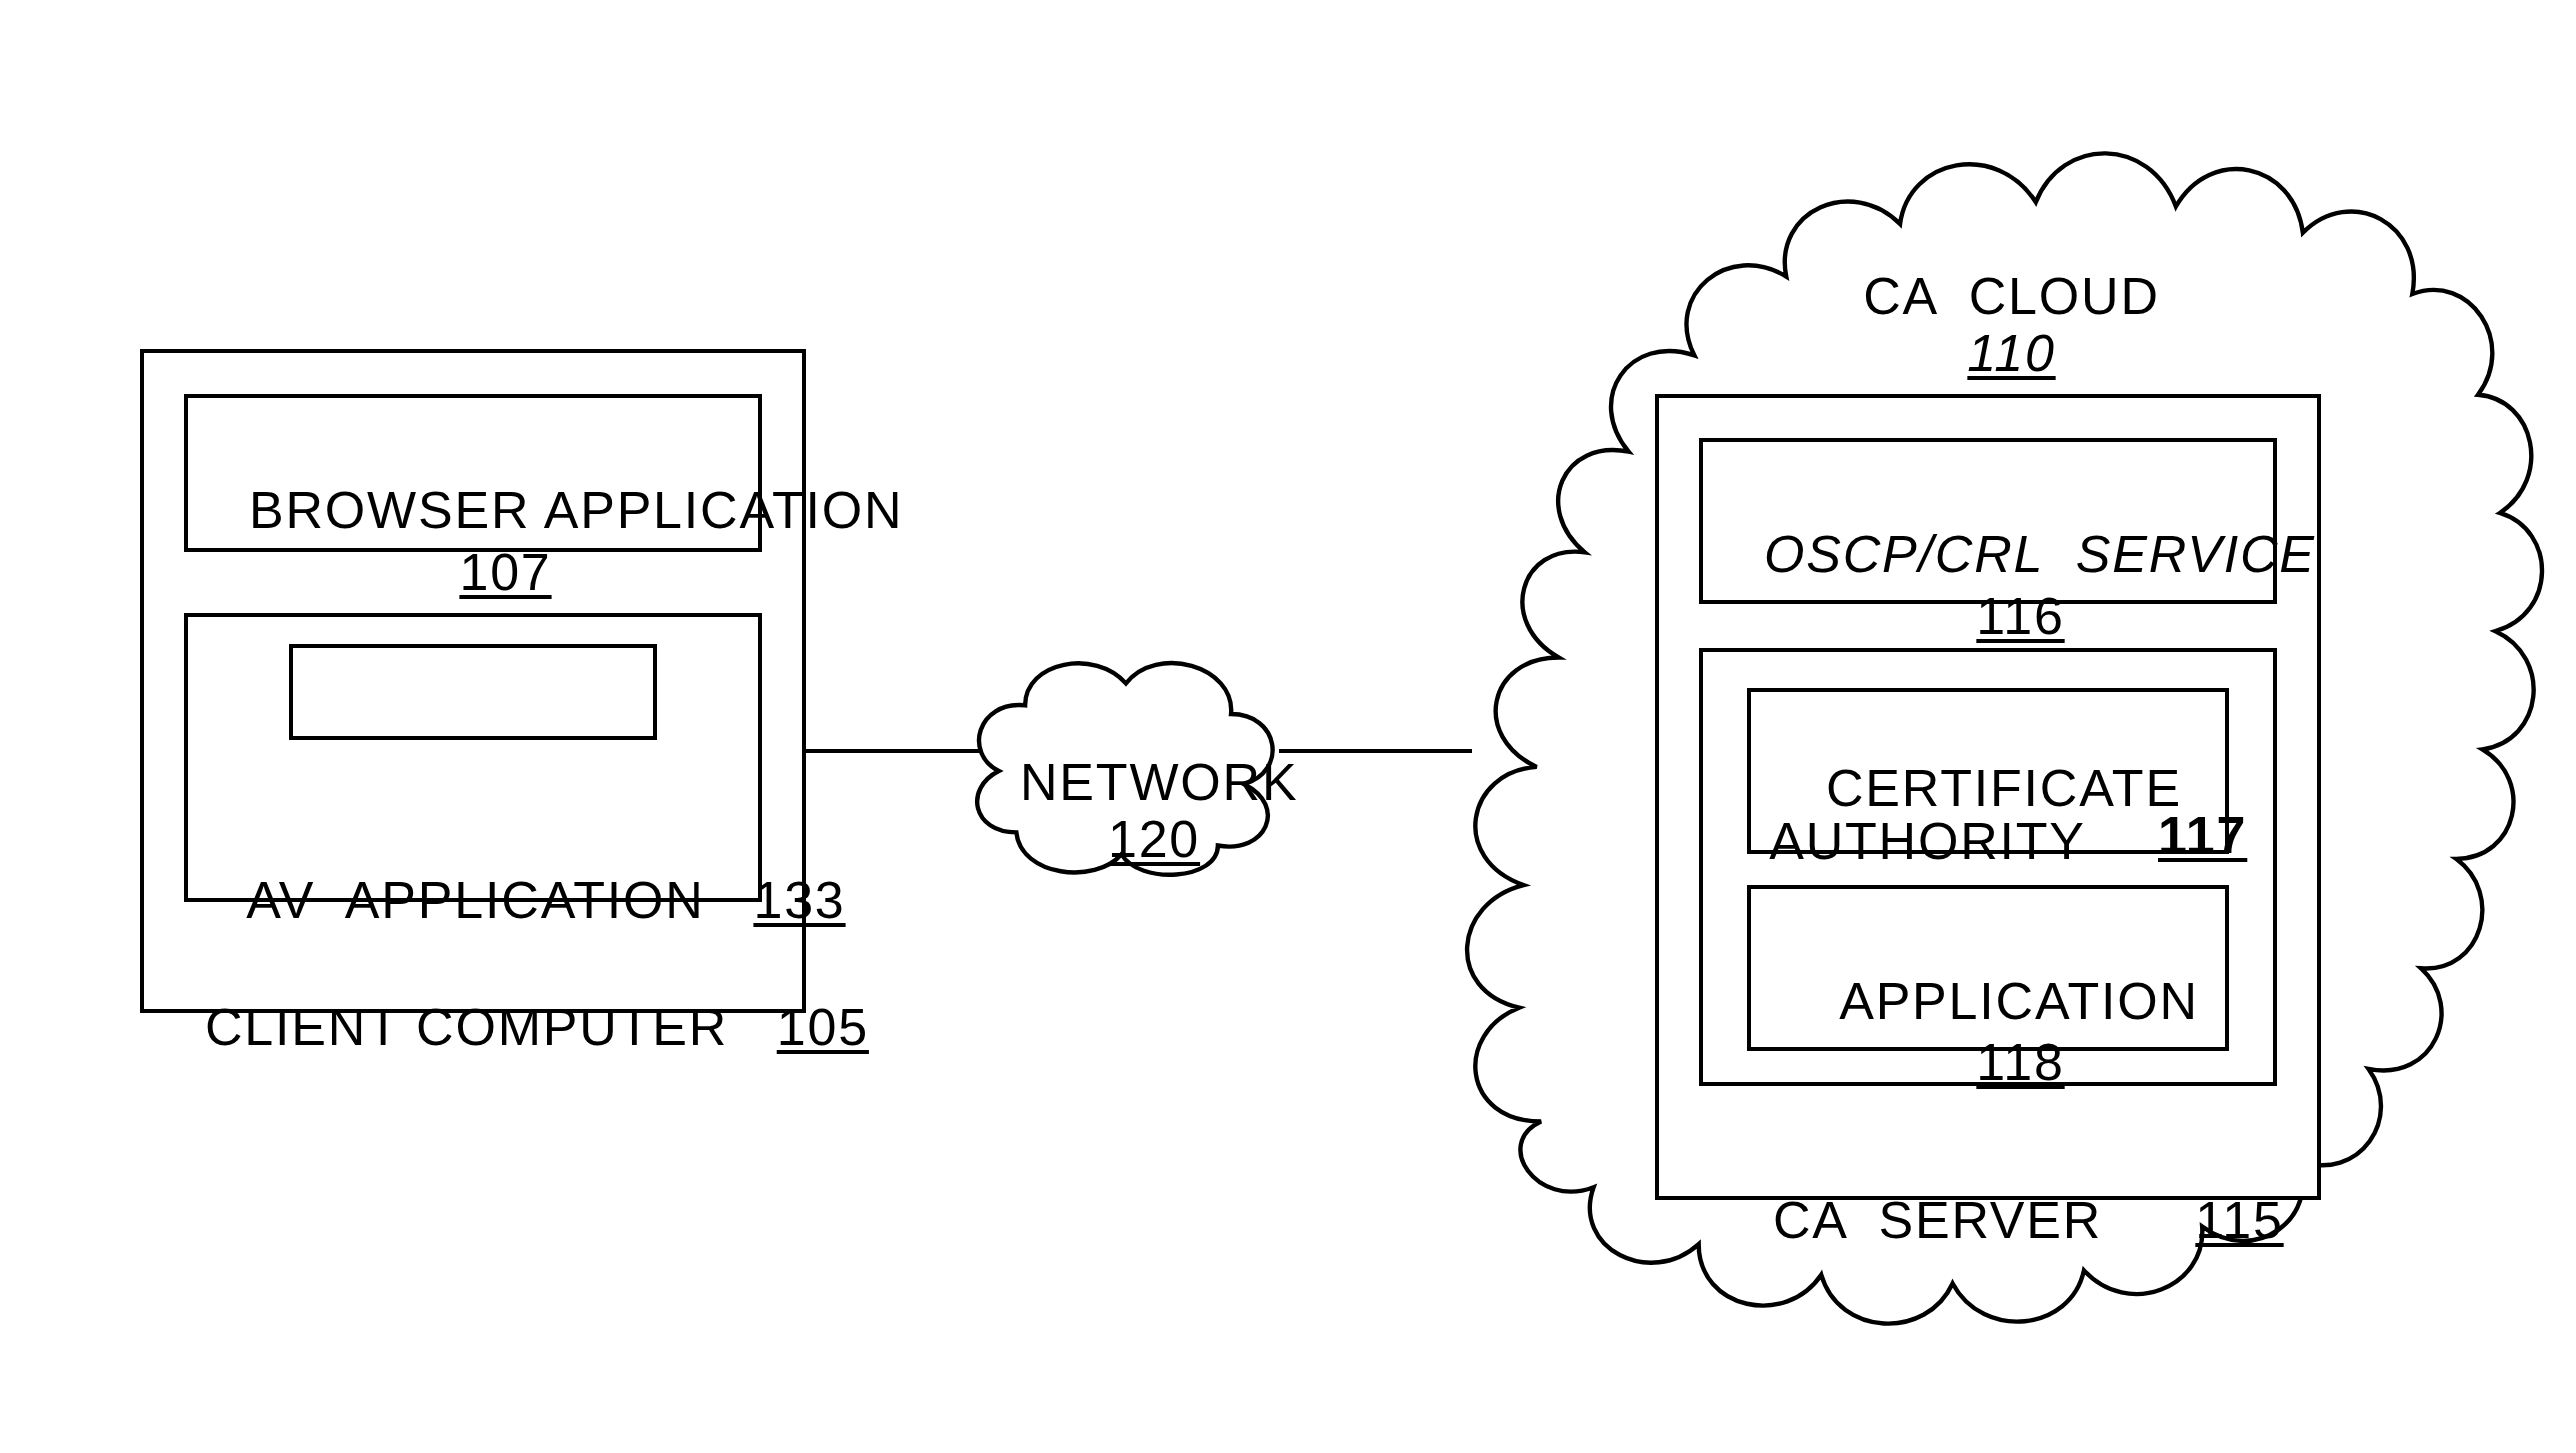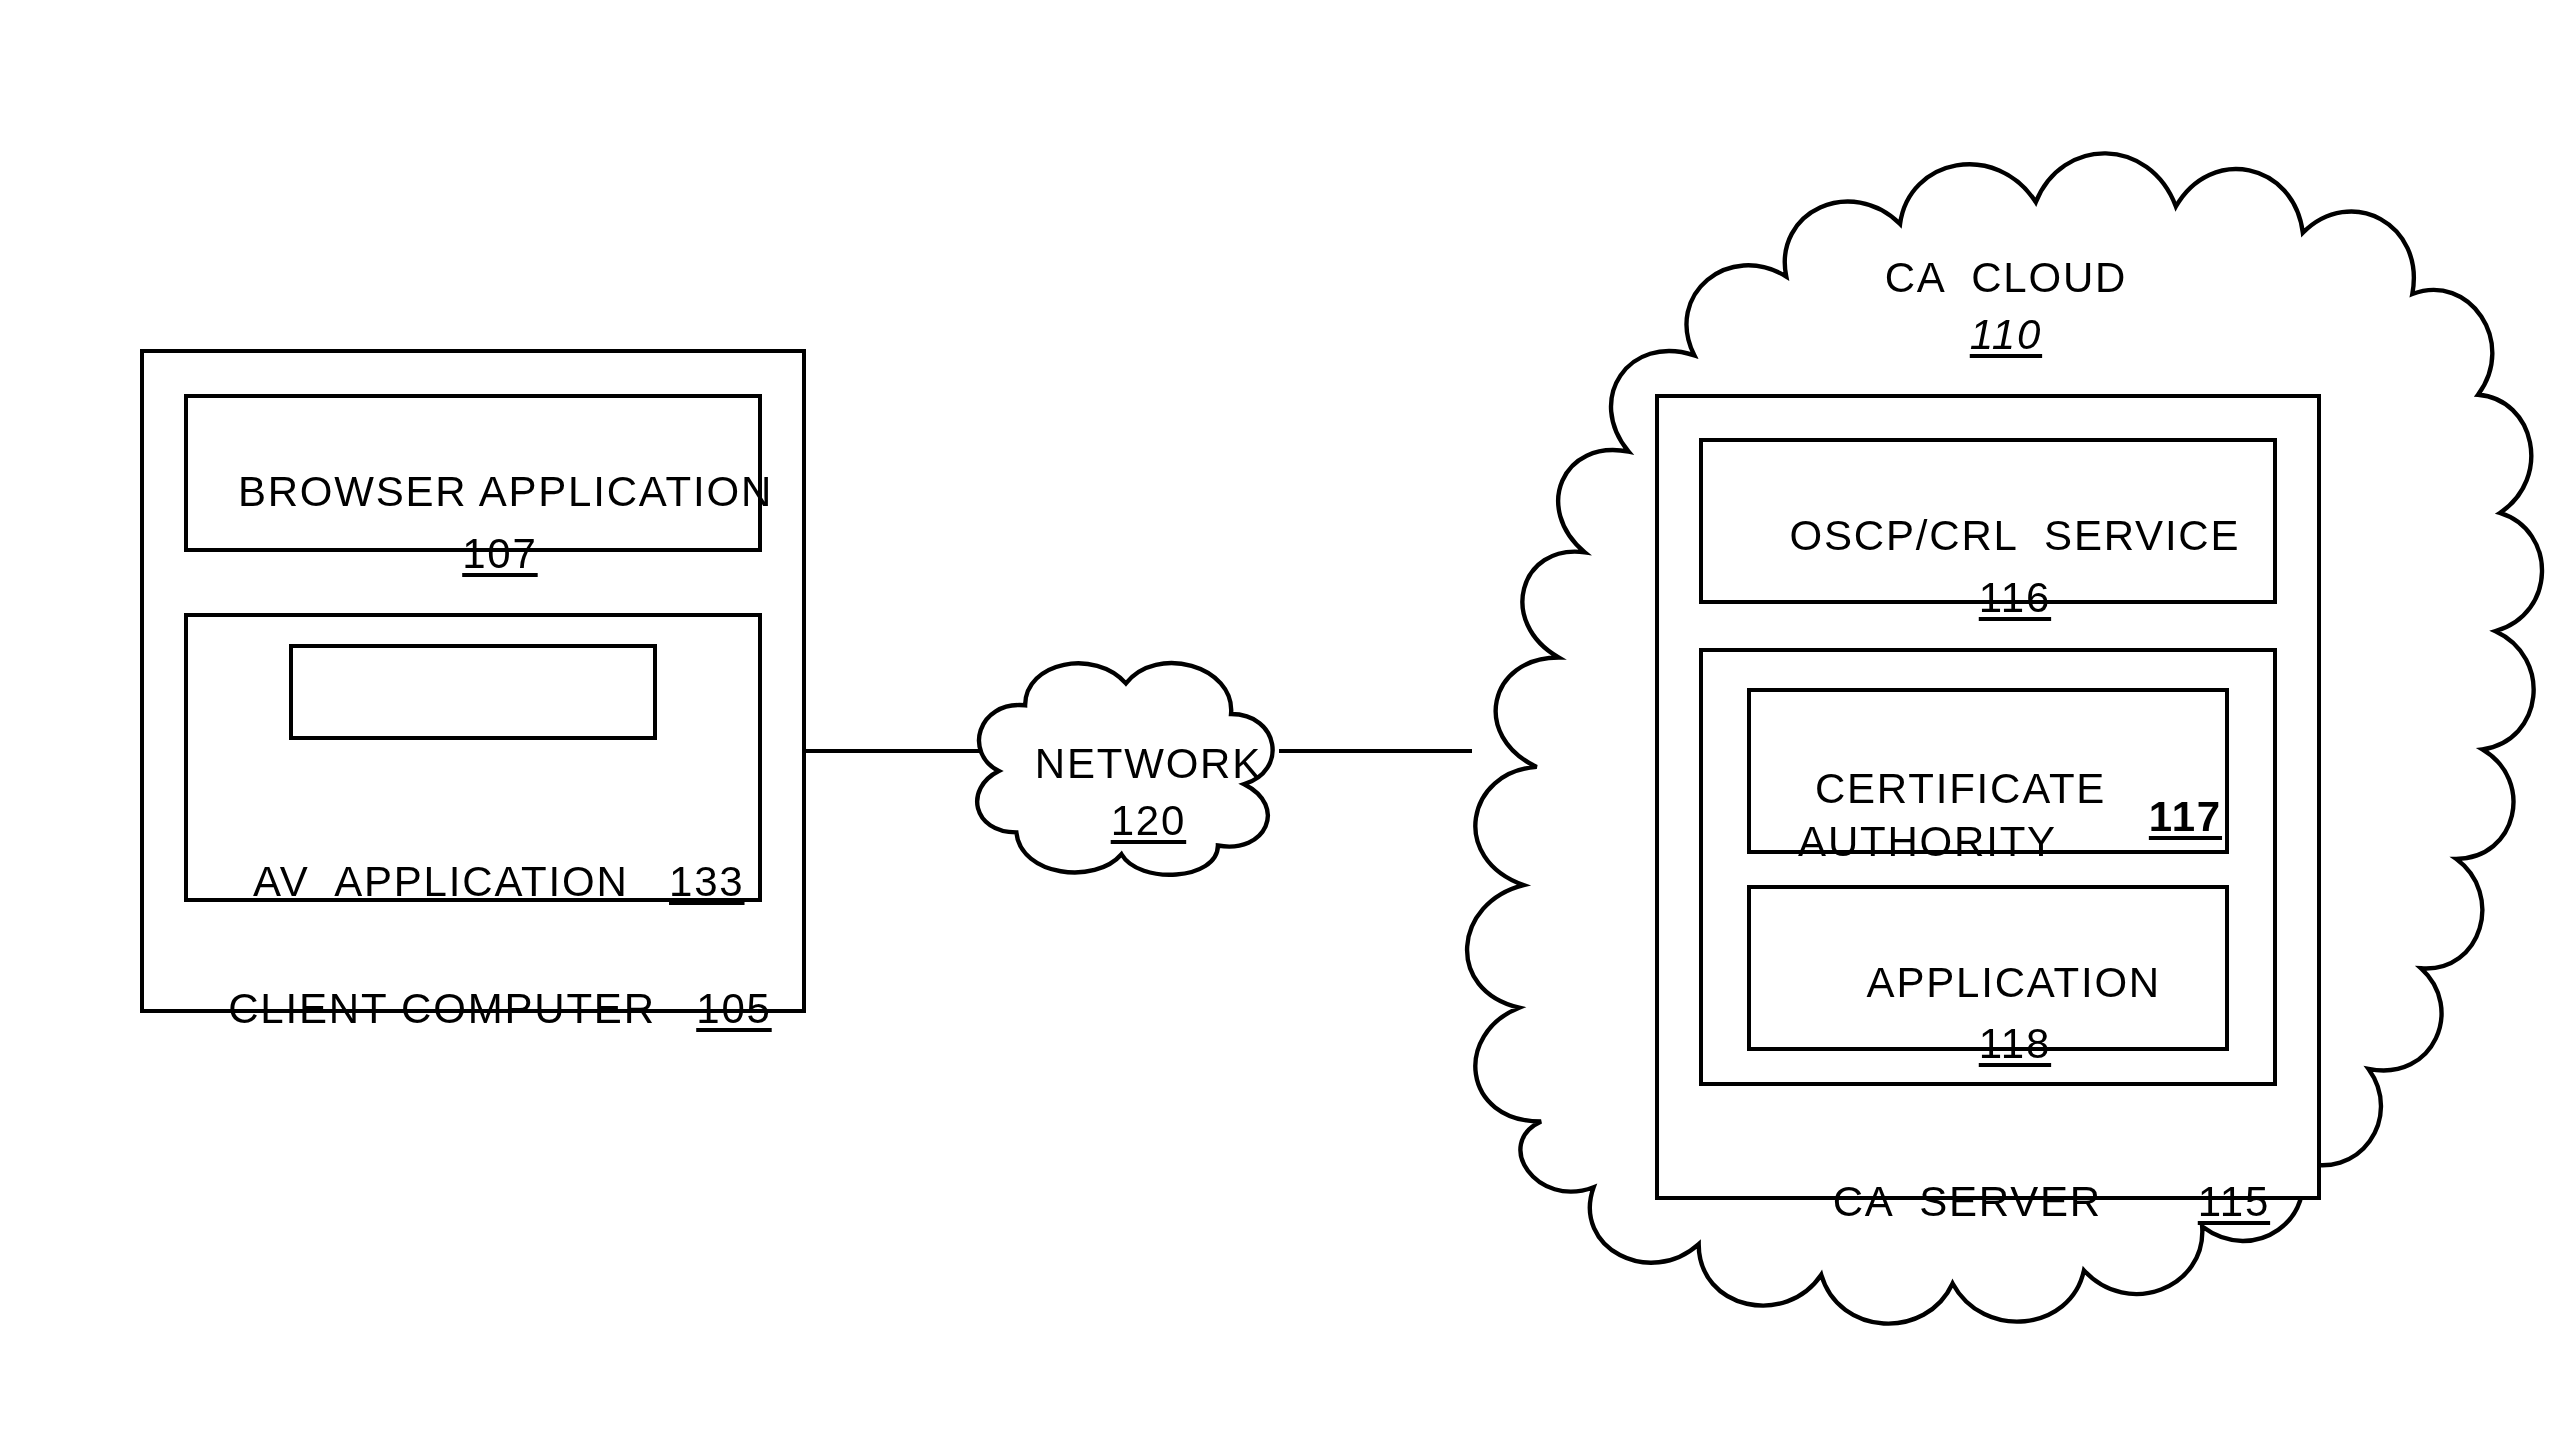--- a/index.html
+++ b/index.html
@@ -17,21 +17,21 @@
     height: 1453px;
   }
   .box {
     position: absolute;
     border: 4.4px solid #000;
     background: #fff;
     box-sizing: border-box;
   }
   .label {
     position: absolute;
-    font-size: 42px;
+    font-size: 52px;
     letter-spacing: 1.8px;
     white-space: pre;
     text-align: center;
   }
   .num {
     text-decoration: underline;
     text-underline-offset: 5.3px;
     text-decoration-thickness: 3.5px;
   }
   svg.cloudsvg {
@@ -134,21 +134,21 @@
   <div class="label" style="left:1734px; top:206px; width:490px;">
     <span>CA  CLOUD</span>
   </div>
   <div class="label" style="left:1734px; top:263px; width:490px;font-style:italic;">
     <span class="num">110</span>
   </div>
 
   <div class="box" style="left:1655px; top:394px; width:666px; height:806px;"></div>
 
   <div class="box" style="left:1699px; top:438px; width:578px; height:166px;"></div>
-  <div class="label" style="left:1699px; top:464px; width:578px;">
+  <div class="label" style="left:1699px; top:464px; width:578px;font-style:italic;">
     <span>OSCP/CRL  SERVICE</span>
   </div>
   <div class="label" style="left:1699px; top:526px; width:578px;">
     <span class="num">116</span>
   </div>
 
   <div class="box" style="left:1699px; top:648px; width:578px; height:438px;"></div>
 
   <div class="box" style="left:1747px; top:688px; width:482px; height:166px;"></div>
   <div class="label" style="left:1761px; top:709px; width:333px; line-height:53px;">

